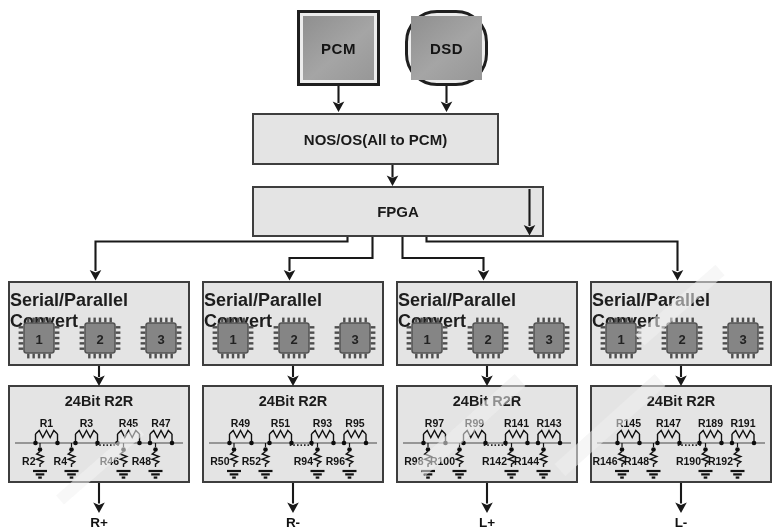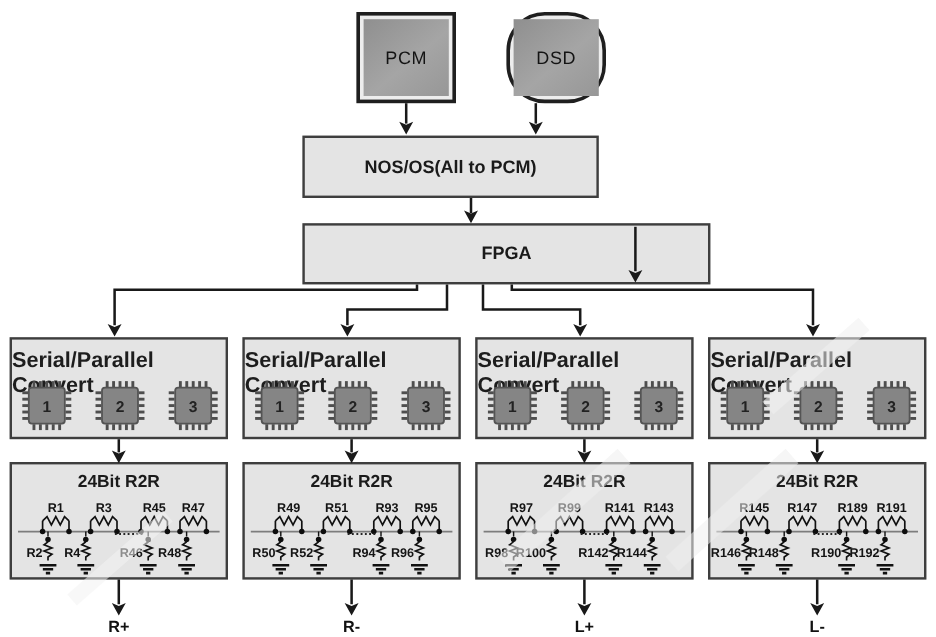--- a/index.html
+++ b/index.html
@@ -9,21 +9,21 @@
   }
   
   .src-box{
     position:absolute;width:83px;height:76px;box-sizing:border-box;
     border:3px solid #1f1f1f;background:#ededed;padding:3px;
   }
   .src-fill{
     width:100%;height:100%;box-sizing:border-box;
     background:linear-gradient(140deg,#8f8f8f,#a5a5a5 55%,#979797);
     display:flex;align-items:center;justify-content:center;
-    font-size:15px;font-weight:400;color:#141414;letter-spacing:.5px;
+    font-size:15px;font-weight:700;color:#141414;letter-spacing:.5px;
   }
   
   .big-box{
     position:absolute;box-sizing:border-box;border:2px solid #3e3e3e;
     background:#e4e4e4;display:flex;align-items:center;justify-content:center;
     font-size:15px;font-weight:700;color:#1a1a1a;
   }
   .col-box{
     position:absolute;box-sizing:border-box;border:2px solid #3e3e3e;
     background:#e4e4e4;
@@ -41,29 +41,29 @@
   #wires{position:absolute;left:0;top:0;pointer-events:none;}
 </style>
 </head>
 <body>
 
 <div id="canvas">
 
   <div class="src-box" style="left:297px;top:10px;">
     <div class="src-fill">PCM</div>
   </div>
-  <div class="src-box" style="left:422px;top:10px;border-radius:32px;">
+  <div class="src-box" style="left:405px;top:10px;border-radius:32px;">
     <div class="src-fill">DSD</div>
   </div>
 
   <div class="big-box" style="left:252px;top:113px;width:247px;height:52px;">
     <span>NOS/OS(All to PCM)</span>
   </div>
 
-  <div class="big-box" style="left:252px;top:186px;width:340px;height:51px;">
+  <div class="big-box" style="left:252px;top:186px;width:292px;height:51px;">
     <span>FPGA</span>
   </div>
 
   <div id="columns">
       <div class="col-box" style="left: 8px; top: 281px; width: 182px; height: 85px;">
         <div class="conv-title">Serial/Parallel Convert</div>
         <svg class="chip" width="44" height="44" viewBox="0 0 44 44" style="left:7px;top:33px;position:absolute;">
           <rect x="10.100000000000001" y="1.6" width="2.4" height="4.9" fill="#4e4e4e"></rect>
           <rect x="10.100000000000001" y="37.5" width="2.4" height="4.9" fill="#4e4e4e"></rect>
           <rect x="1.6" y="10.100000000000001" width="4.9" height="2.4" fill="#4e4e4e"></rect>

